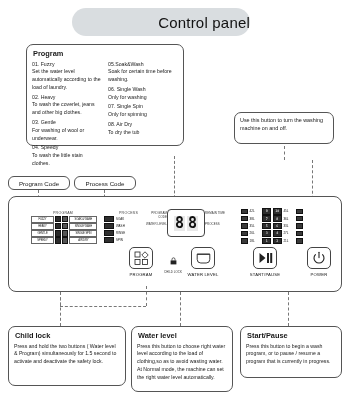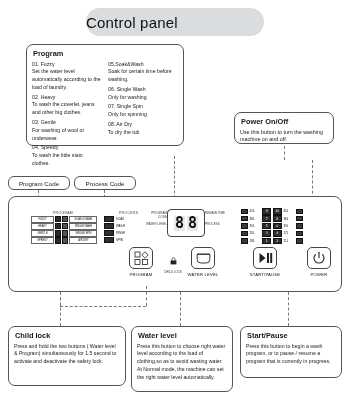--- a/index.html
+++ b/index.html
@@ -8,23 +8,23 @@
     background:#ffffff;
     font-family:"Liberation Sans", sans-serif;
     color:#1a1a1a;
     position:relative;
     overflow:hidden;
   }
   .page{position:absolute;inset:0;}
 
   
   #title-pill{
-    position:absolute;left:86px;top:8px;width:178px;height:28px;
+    position:absolute;left:72px;top:8px;width:178px;height:28px;
     background:#d9dde0;border-radius:14px;
-    display:flex;align-items:center;justify-content:flex-start;
+    display:flex;align-items:center;justify-content:flex-end;
   }
   #title-pill span{font-size:15px;letter-spacing:.2px;color:#111;}
 
   
   .box{
     position:absolute;border:1px solid #555;border-radius:7px;
     background:#fff;box-sizing:border-box;padding:4px 5px;
   }
   .box .bt{font-size:7.4px;font-weight:bold;display:block;margin:0 0 2.5px 1px;}
   .box p{margin:0;font-size:5.5px;line-height:1.45;color:#222;}
@@ -183,21 +183,20 @@
         </div>
         <div class="pgm-item">
           <p class="n">08. Air Dry</p>
           <p class="d">To dry the tub</p>
         </div>
       </div>
     </div>
   </div>
 
   <div class="box" id="power-box">
-    <span class="bt">Power On/Off</span>
     <p>Use this button to turn the washing machine on and off.</p>
   </div>
 
   <div class="pill" id="program-code-pill">
     <span>Program Code</span>
   </div>
   <div class="pill" id="process-code-pill">
     <span>Process Code</span>
   </div>
 

